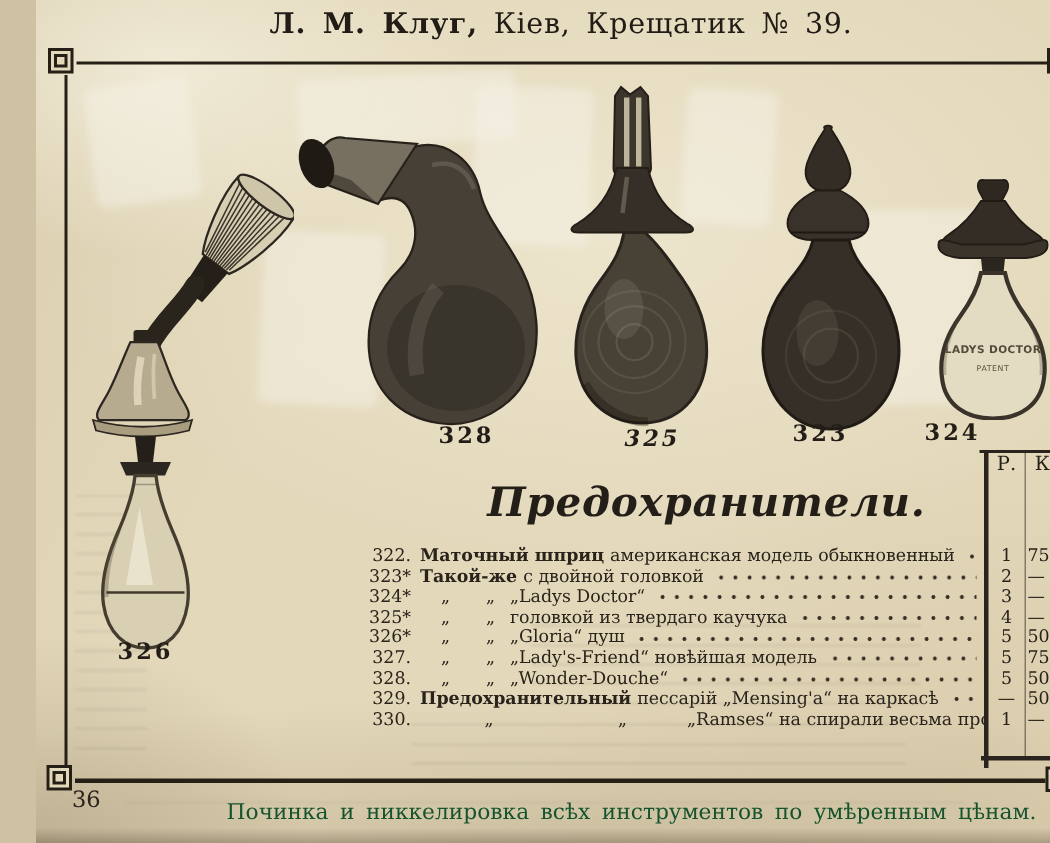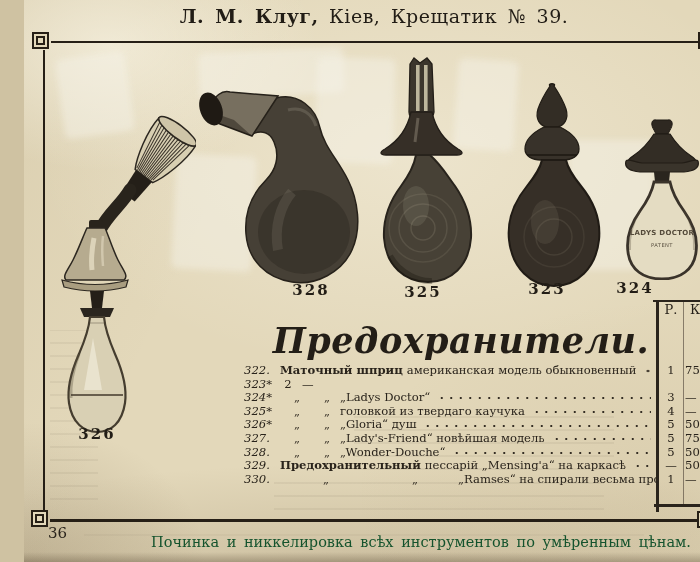--- a/index.html
+++ b/index.html
@@ -46,36 +46,36 @@
   .ghost{position:absolute;background:rgba(244,242,232,.48);filter:blur(3px);z-index:2;border-radius:6px;}
   .bleed{position:absolute;z-index:2;opacity:.8;filter:blur(.6px);
     background:repeating-linear-gradient(0deg, rgba(100,90,70,.10) 0 2px, rgba(0,0,0,0) 2px 13px);}
 
   
   .fig{position:absolute;z-index:3;}
   .num-label{position:absolute;z-index:4;width:46px;text-align:center;
     font-size:15px;font-weight:700;letter-spacing:2px;color:#221d16;}
 
   
-  .sec-title{position:absolute;left:222px;top:320px;width:430px;text-align:center;
-    font-size:35px;font-weight:700;font-style:italic;letter-spacing:.5px;color:#231e17;z-index:5;}
+  .sec-title{position:absolute;left:232px;top:320px;width:430px;text-align:center;
+    font-size:27px;font-weight:700;font-style:italic;letter-spacing:.5px;color:#231e17;z-index:5;}
 
   
   .pb{position:absolute;z-index:5;background:#2a241c;}
   .pb-top{left:629px;top:300px;width:56px;height:1.5px;}
   .pb-left{left:632px;top:300px;width:2.5px;height:212px;}
   .pb-mid{left:659px;top:302px;width:1.2px;height:203px;background:rgba(60,50,40,.55);}
   .pb-bot{left:630px;top:504px;width:55px;height:3px;}
   .pb-h{position:absolute;top:302px;width:22px;text-align:center;font-size:13px;z-index:5;color:#241f18;}
   .pb-h.r{left:636px;} .pb-h.k{left:662px;}
 
   
   .rows{position:absolute;left:220px;top:364px;width:465px;z-index:5;font-size:11.6px;color:#29231b;}
   .trow{display:flex;height:13.6px;line-height:13.6px;align-items:baseline;}
-  .tnum{width:30px;text-align:left;flex:none;font-style:italic;}
+  .tnum{width:30px;text-align:right;flex:none;}
   .tdesc{flex:1;display:flex;align-items:flex-start;overflow:hidden;margin-left:6px;min-width:0;}
   .lead{font-weight:700;margin-right:4px;flex:none;}
   .d1{width:34px;text-align:center;flex:none;}
   .d2{width:26px;text-align:center;flex:none;}
   .trow.wide .d1{width:92px;} .trow.wide .d2{width:86px;}
   .ttext{white-space:nowrap;flex:none;}
   .leader{flex:1;min-width:0;height:11px;align-self:center;margin:0 6px 0 5px;
     background-image:radial-gradient(circle, #352e24 1.05px, rgba(0,0,0,0) 1.5px);
     background-size:9.5px 9.5px;background-repeat:repeat-x;background-position:2px 65%;}
   .trub{width:28px;text-align:center;flex:none;}
@@ -200,21 +200,21 @@
     <path d="M38,54 L54,54 L53,64 L39,64 Z" fill="#2a251e"></path>
     <path d="M38,64 C36,74 32,82 24,93 C14,107 10,120 12,134 C14,152 28,161 46,161 C64,161 78,152 80,134 C82,120 78,107 68,93 C60,82 56,74 54,64 Z" fill="#e4dcc2" stroke="#3a332a" stroke-width="2.8"></path>
     <path d="M24,93 C16,106 13,118 14,132" fill="none" stroke="rgba(80,70,52,.3)" stroke-width="2"></path>
     <path d="M68,93 C76,106 79,118 78,132" fill="none" stroke="rgba(80,70,52,.3)" stroke-width="2"></path>
     <text x="46" y="117" text-anchor="middle" font-size="7" letter-spacing=".3" fill="#544a3a" font-family="DejaVu Sans, sans-serif" font-weight="bold">LADYS DOCTOR</text>
     <text x="46" y="129" text-anchor="middle" font-size="5.2" letter-spacing=".4" fill="#5a5040" font-family="DejaVu Sans, sans-serif">PATENT</text>
   </svg>
 
   <div class="num-label" style="left:50px;top:425px;">326</div>
   <div class="num-label" style="left:264px;top:281px;">328</div>
-  <div class="num-label" style="left:376px;top:283px;">325</div>
+  <div class="num-label" style="left:388px;top:283px;font-style:italic;">325</div>
   <div class="num-label" style="left:500px;top:280px;">323</div>
   <div class="num-label" style="left:588px;top:279px;">324</div>
 
   <div class="sec-title">Предохранители.</div>
 
   <div class="pb pb-top"></div>
   <div class="pb pb-left"></div>
   <div class="pb pb-mid"></div>
   <div class="pb pb-bot"></div>
   <div class="pb-h r">Р.</div>
@@ -226,20 +226,25 @@
         <span class="tdesc">
           <b class="lead">Маточный шприц</b>
           <span class="ttext">американская модель обыкновенный</span>
           <span class="leader"></span>
         </span>
         <span class="trub">1</span>
         <span class="tkop">75</span>
       </div>
       <div class="trow">
         <span class="tnum">323*</span>
+        <span class="tdesc">
+          <b class="lead">Такой-же</b>
+          <span class="ttext">с двойной головкой</span>
+          <span class="leader"></span>
+        </span>
         <span class="trub">2</span>
         <span class="tkop">—</span>
       </div>
       <div class="trow">
         <span class="tnum">324*</span>
         <span class="tdesc">
           <span class="d1">„</span>
           <span class="d2">„</span>
           <span class="ttext">„Ladys Doctor“</span>
           <span class="leader"></span>

